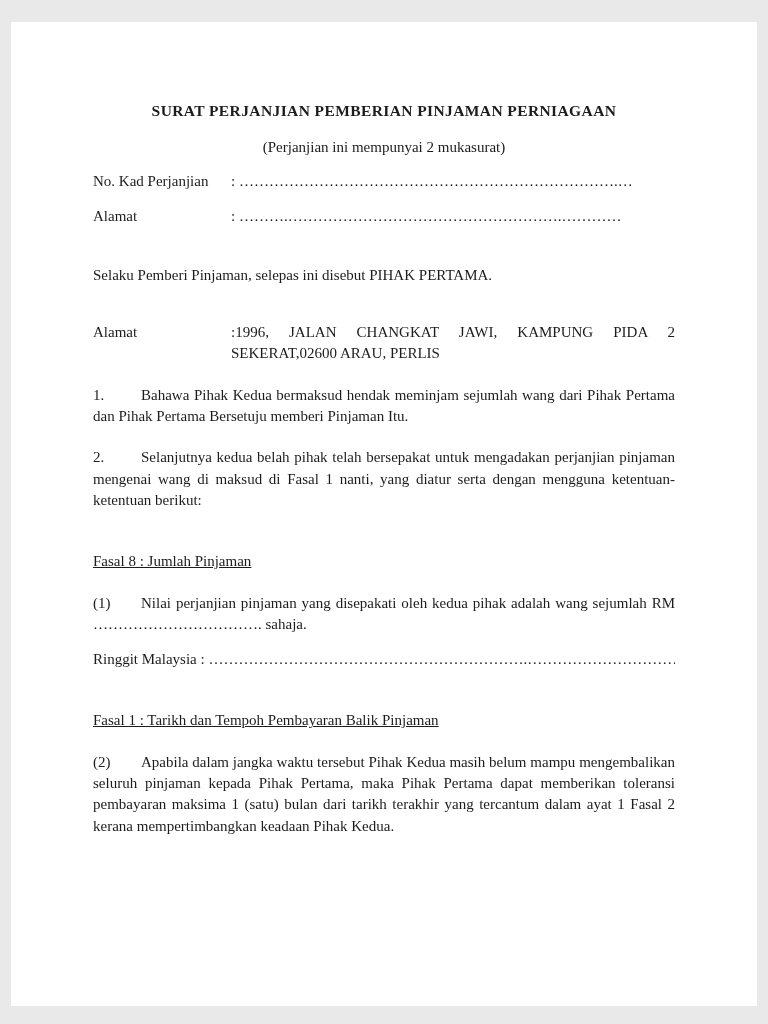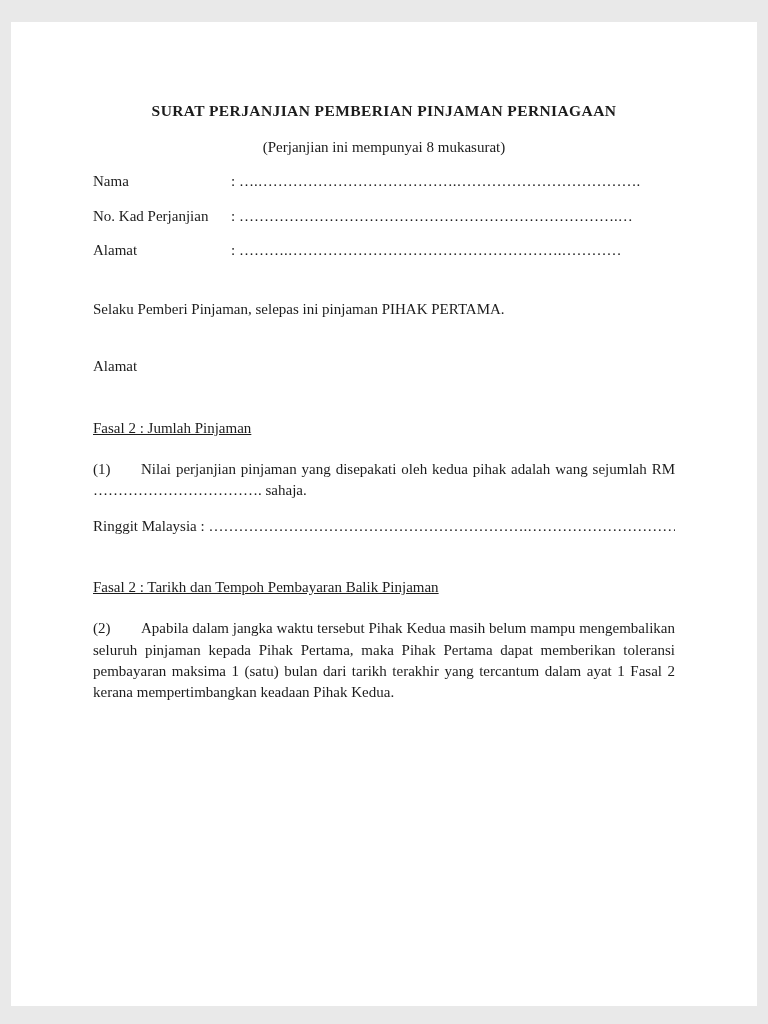--- a/index.html
+++ b/index.html
@@ -85,47 +85,46 @@
   .recitals-block { margin-top: 18px; }
   .gap-lg { margin-top: 40px; }
 </style>
 </head>
 <body>
 
 <div class="viewport">
   <div class="page">
 
     <p class="doc-title">SURAT PERJANJIAN PEMBERIAN PINJAMAN PERNIAGAAN</p>
-    <p class="doc-subtitle">(Perjanjian ini mempunyai 8 mukasurat)</p>
+    <p class="doc-subtitle">(Perjanjian ini mempunyai 2 mukasurat)</p>
 
 
-    <div class="field-row">
-      <span class="field-label">Nama</span>
-      <span class="field-value">: ….………………………………….……………………………….</span>
-    </div>
     <div class="field-row">
       <span class="field-label">No. Kad Perjanjian</span>
       <span class="field-value">: ………………………………………………………………….…</span>
     </div>
     <div class="field-row">
       <span class="field-label">Alamat</span>
       <span class="field-value">: ……….……………………………………………….…………</span>
     </div>
 
-    <p class="party-line">Selaku Pemberi Pinjaman, selepas ini pinjaman PIHAK PERTAMA.</p>
+    <p class="party-line">Selaku Pemberi Pinjaman, selepas ini disebut PIHAK PERTAMA.</p>
 
     <div class="field-row address-row address-block">
       <span class="field-label">Alamat</span>
+      <span class="field-value">:1996, JALAN CHANGKAT JAWI, KAMPUNG PIDA 2 SEKERAT,02600 ARAU, PERLIS</span>
     </div>
 
 
     <div class="recitals-block">
+      <p class="clause"><span class="clause-num">1.</span><span>Bahawa Pihak Kedua bermaksud hendak meminjam sejumlah wang dari Pihak Pertama dan Pihak Pertama Bersetuju memberi Pinjaman Itu.</span></p>
+      <p class="clause"><span class="clause-num">2.</span><span>Selanjutnya kedua belah pihak telah bersepakat untuk mengadakan perjanjian pinjaman mengenai wang di maksud di Fasal 1 nanti, yang diatur serta dengan mengguna ketentuan-ketentuan berikut:</span></p>
     </div>
 
-    <p class="section-heading gap-lg">Fasal 2 : Jumlah Pinjaman</p>
+    <p class="section-heading gap-lg">Fasal 8 : Jumlah Pinjaman</p>
     <p class="clause"><span class="clause-num">(1)</span><span>Nilai perjanjian pinjaman yang disepakati oleh kedua pihak adalah wang sejumlah RM ……………………………. sahaja.</span></p>
     <p class="plain-line">Ringgit Malaysia : ……………………………………………………….……………………………</p>
 
-    <p class="section-heading gap-lg">Fasal 2 : Tarikh dan Tempoh Pembayaran Balik Pinjaman</p>
+    <p class="section-heading gap-lg">Fasal 1 : Tarikh dan Tempoh Pembayaran Balik Pinjaman</p>
     <p class="clause"><span class="clause-num">(2)</span><span>Apabila dalam jangka waktu tersebut Pihak Kedua masih belum mampu mengembalikan seluruh pinjaman kepada Pihak Pertama, maka Pihak Pertama dapat memberikan toleransi pembayaran maksima 1 (satu) bulan dari tarikh terakhir yang tercantum dalam ayat 1 Fasal 2 kerana mempertimbangkan keadaan Pihak Kedua.</span></p>
 
   </div>
 </div>
 
 </body></html>

